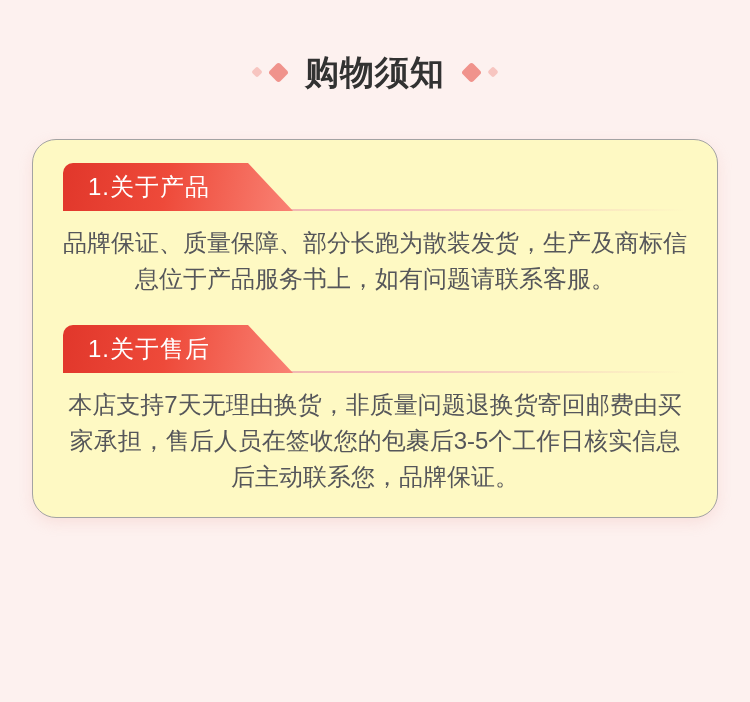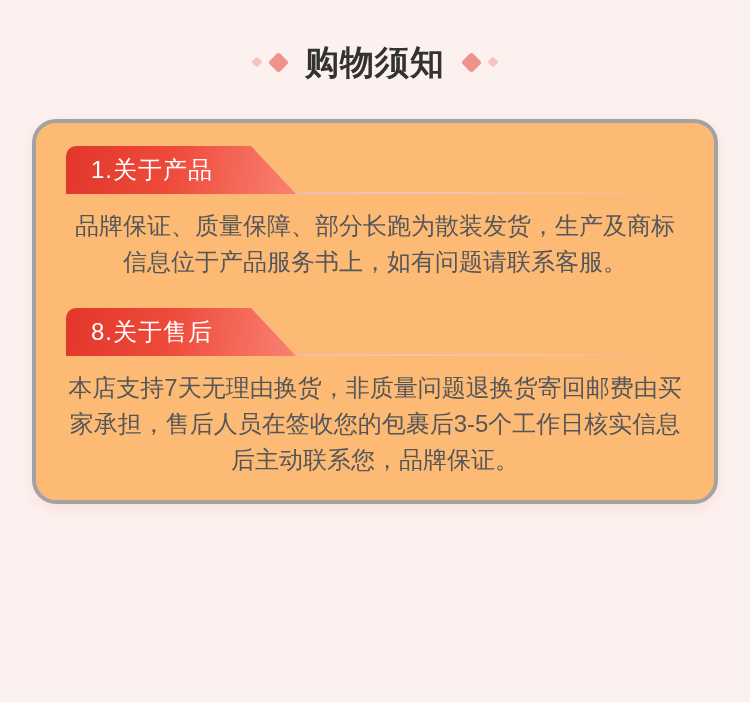--- a/index.html
+++ b/index.html
@@ -14,21 +14,21 @@
     padding-top: 42px;
     display: flex;
     align-items: center;
     justify-content: center;
   }
   .page-title {
     font-size: 34px;
     font-weight: 700;
     color: #323232;
     letter-spacing: 1px;
-    margin: 0 14px;
+    margin: 10px 14px;
     line-height: 40px;
   }
   .deco-group { display: flex; align-items: center; }
   .diamond {
     display: inline-block;
     transform: rotate(45deg);
     border-radius: 3px;
   }
   .diamond.large {
     width: 15px; height: 15px;
@@ -38,22 +38,22 @@
   .diamond.small {
     width: 8px; height: 8px;
     background: #f7c5c0;
     border-radius: 2px;
     margin: 0 5px;
   }
   
   .card {
     width: 686px;
     margin: 37px auto 0 auto;
-    background: #fdba74;
-    border: 4px solid #a3a3a3;
+    background: #fef9c3;
+    border: 1px solid #a3a3a3;
     border-radius: 24px;
     box-shadow: 0 5px 14px rgba(238, 187, 180, 0.30);
     padding: 23px 30px 22px 30px;
   }
   
   .section-header {
     position: relative;
     height: 48px;
     margin-bottom: 14px;
   }
@@ -117,19 +117,19 @@
       </div>
     </div>
     <p class="section-body">品牌保证、质量保障、部分长跑为散装发货，生产及商标信息位于产品服务书上，如有问题请联系客服。</p>
   </div>
 
 
   <div class="section">
     <div class="section-header">
       <div class="header-line"></div>
       <div class="ribbon">
-        <span class="ribbon-label">8.关于售后</span>
+        <span class="ribbon-label">1.关于售后</span>
       </div>
     </div>
     <p class="section-body">本店支持7天无理由换货，非质量问题退换货寄回邮费由买家承担，售后人员在签收您的包裹后3-5个工作日核实信息后主动联系您，品牌保证。</p>
   </div>
 
 </div>
 
 </body></html>

